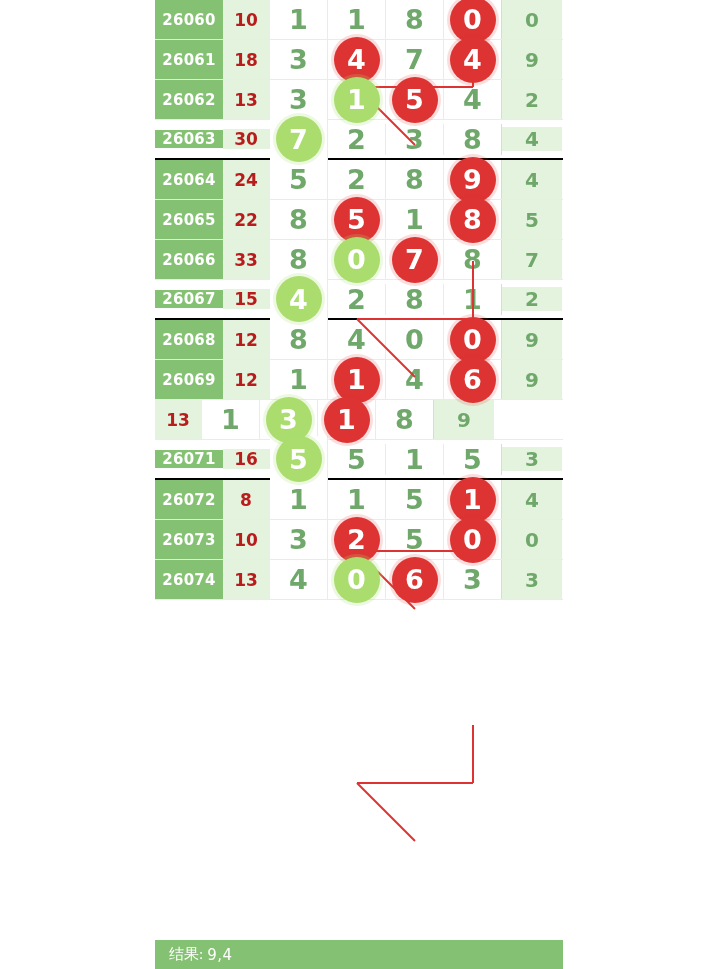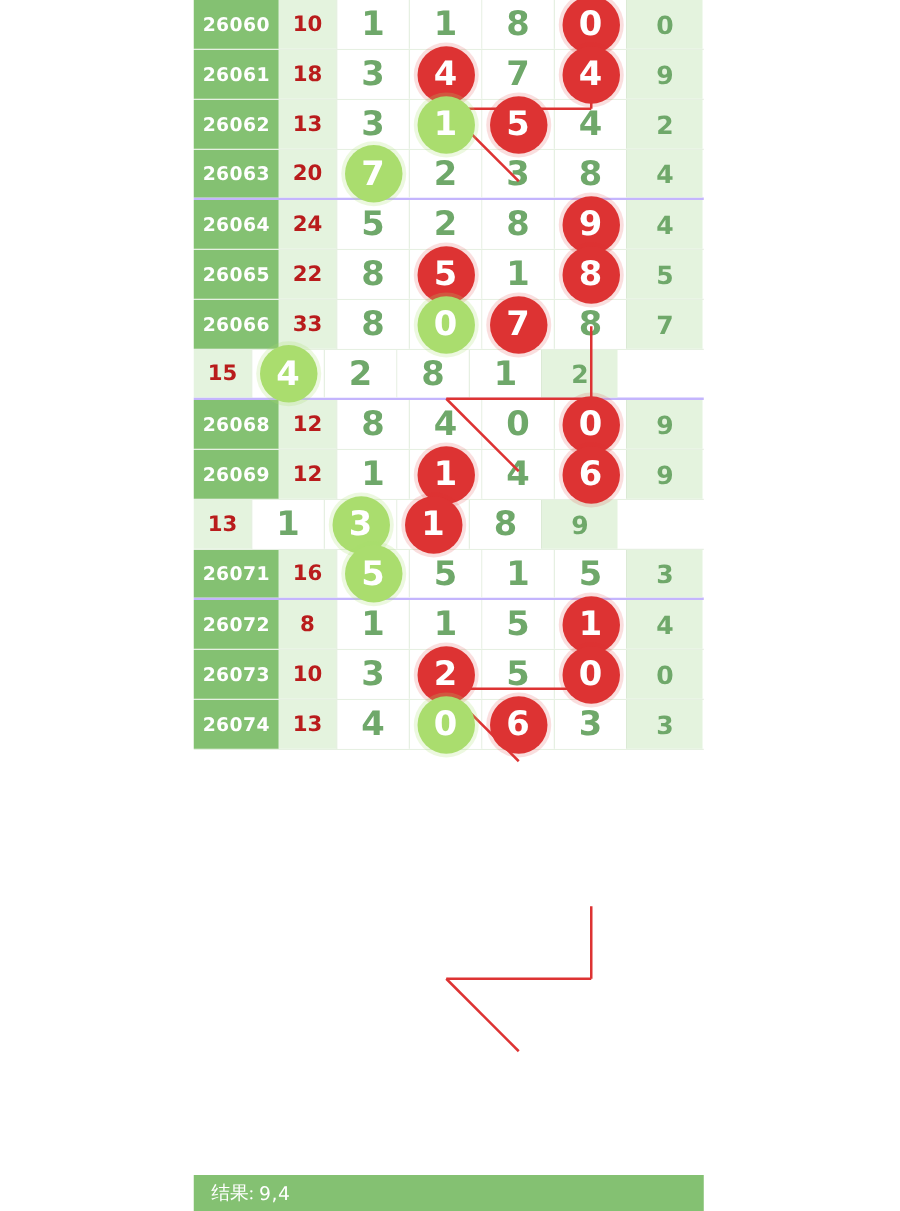--- a/index.html
+++ b/index.html
@@ -17,21 +17,21 @@
     left: 155px; top: 0px;
     width: 408px; height: 940px;
     background: #ffffff;
   }
   .row {
     position: relative;
     display: flex;
     height: 40px;
     width: 408px;
   }
-  .row.group-end { border-bottom: 2px solid #c4b5fd; }
+  .row.group-end { border-bottom: 2px solid #000000; align-items: center; }
   .row:not(.group-end) { border-bottom: 1px solid #e6f0e2; }
 
   
   .cell {
     position: relative;
     display: flex;
     align-items: center;
     justify-content: center;
     font-weight: bold;
     border-right: 1px solid #e6f0e2;
@@ -159,21 +159,21 @@
           <span class="marker green">1</span>
         </div>
         <div class="cell c-digit">
           <span class="marker red">5</span>
         </div>
         <div class="cell c-digit last-digit">4</div>
         <div class="cell c-tail">2</div>
       </div>
       <div class="row group-end">
         <div class="cell c-issue">26063</div>
-        <div class="cell c-sum">20</div>
+        <div class="cell c-sum">30</div>
         <div class="cell c-digit">
           <span class="marker green">7</span>
         </div>
         <div class="cell c-digit">2</div>
         <div class="cell c-digit">3</div>
         <div class="cell c-digit last-digit">8</div>
         <div class="cell c-tail">4</div>
       </div>
       <div class="row">
         <div class="cell c-issue">26064</div>
@@ -206,20 +206,21 @@
         <div class="cell c-digit">
           <span class="marker green">0</span>
         </div>
         <div class="cell c-digit">
           <span class="marker red">7</span>
         </div>
         <div class="cell c-digit last-digit">8</div>
         <div class="cell c-tail">7</div>
       </div>
       <div class="row group-end">
+        <div class="cell c-issue">26067</div>
         <div class="cell c-sum">15</div>
         <div class="cell c-digit">
           <span class="marker green">4</span>
         </div>
         <div class="cell c-digit">2</div>
         <div class="cell c-digit">8</div>
         <div class="cell c-digit last-digit">1</div>
         <div class="cell c-tail">2</div>
       </div>
       <div class="row">

